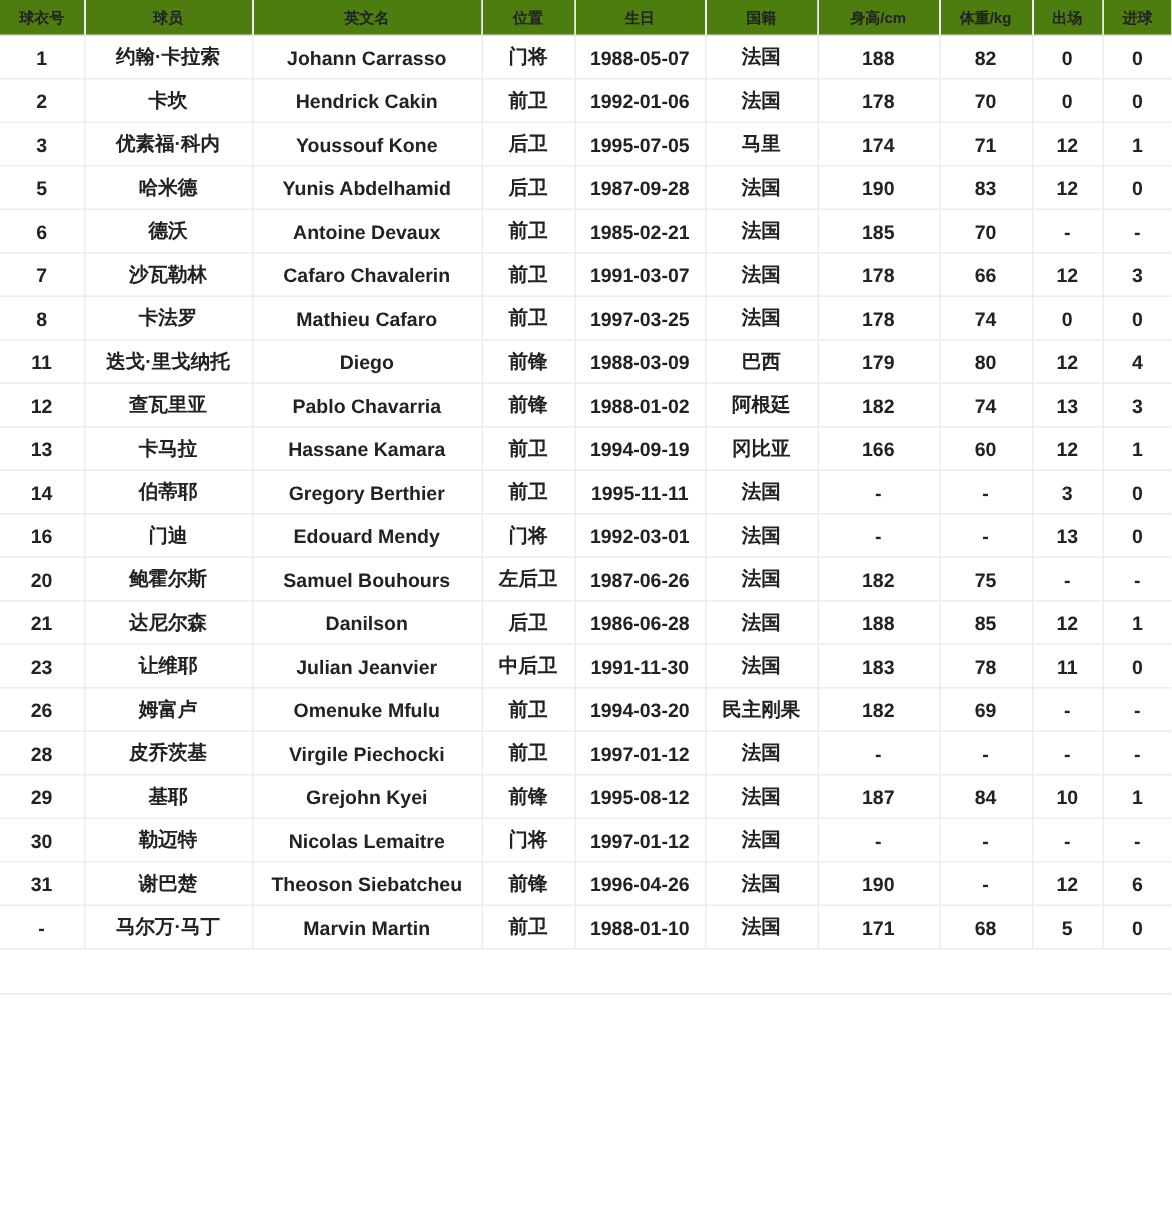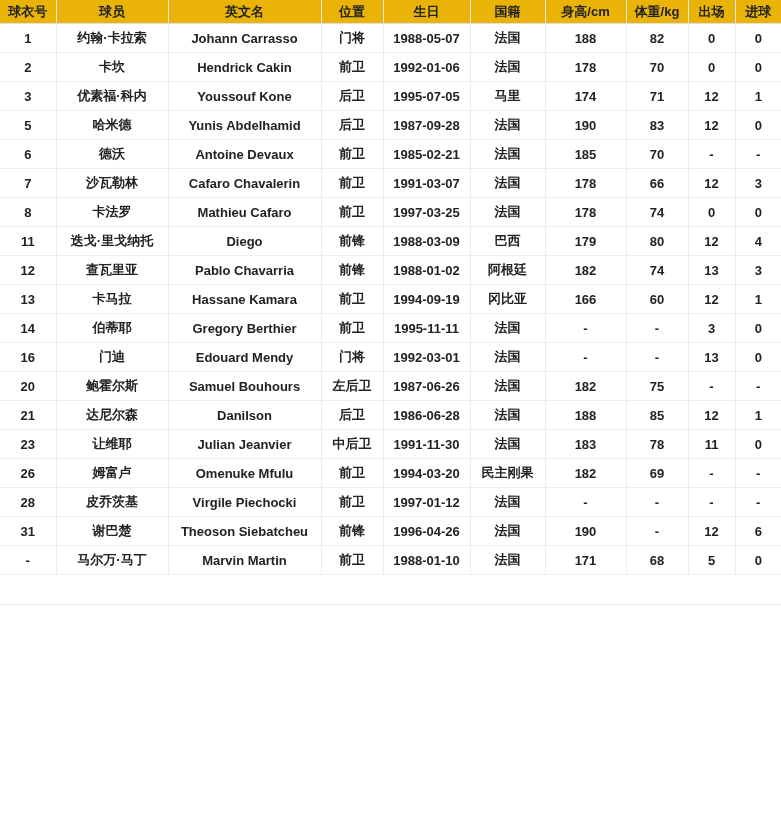--- a/index.html
+++ b/index.html
@@ -12,24 +12,24 @@
     height: 818px;
     font-family: "Liberation Sans", "DejaVu Sans", sans-serif;
     overflow: hidden;
   }
   table.roster {
     border-collapse: collapse;
     table-layout: fixed;
     width: 781px;
   }
   table.roster th {
-    background: #eab308;
+    background: #4d7c0f;
     height: 23px;
     padding: 0;
-    font-size: 13px;
+    font-size: 10px;
     font-weight: 700;
     color: #222222;
     text-align: center;
     vertical-align: middle;
     border: 1px solid #e9e9e9;
     border-top: none;
     border-bottom: 1px solid #e0e0e0;
     white-space: nowrap;
     overflow: hidden;
   }
@@ -289,20 +289,44 @@
         <td>Virgile Piechocki</td>
         <td>前卫</td>
         <td>1997-01-12</td>
         <td>法国</td>
         <td>-</td>
         <td>-</td>
         <td>-</td>
         <td>-</td>
       </tr>
       <tr>
+        <td>29</td>
+        <td>基耶</td>
+        <td>Grejohn Kyei</td>
+        <td>前锋</td>
+        <td>1995-08-12</td>
+        <td>法国</td>
+        <td>187</td>
+        <td>84</td>
+        <td>10</td>
+        <td>1</td>
+      </tr>
+      <tr>
+        <td>30</td>
+        <td>勒迈特</td>
+        <td>Nicolas Lemaitre</td>
+        <td>门将</td>
+        <td>1997-01-12</td>
+        <td>法国</td>
+        <td>-</td>
+        <td>-</td>
+        <td>-</td>
+        <td>-</td>
+      </tr>
+      <tr>
         <td>31</td>
         <td>谢巴楚</td>
         <td>Theoson Siebatcheu</td>
         <td>前锋</td>
         <td>1996-04-26</td>
         <td>法国</td>
         <td>190</td>
         <td>-</td>
         <td>12</td>
         <td>6</td>

